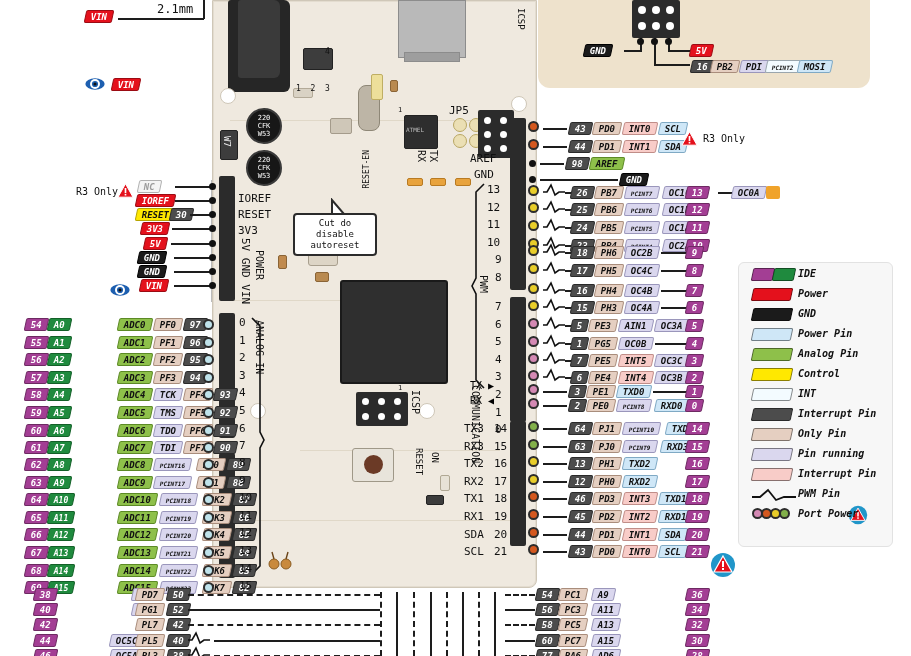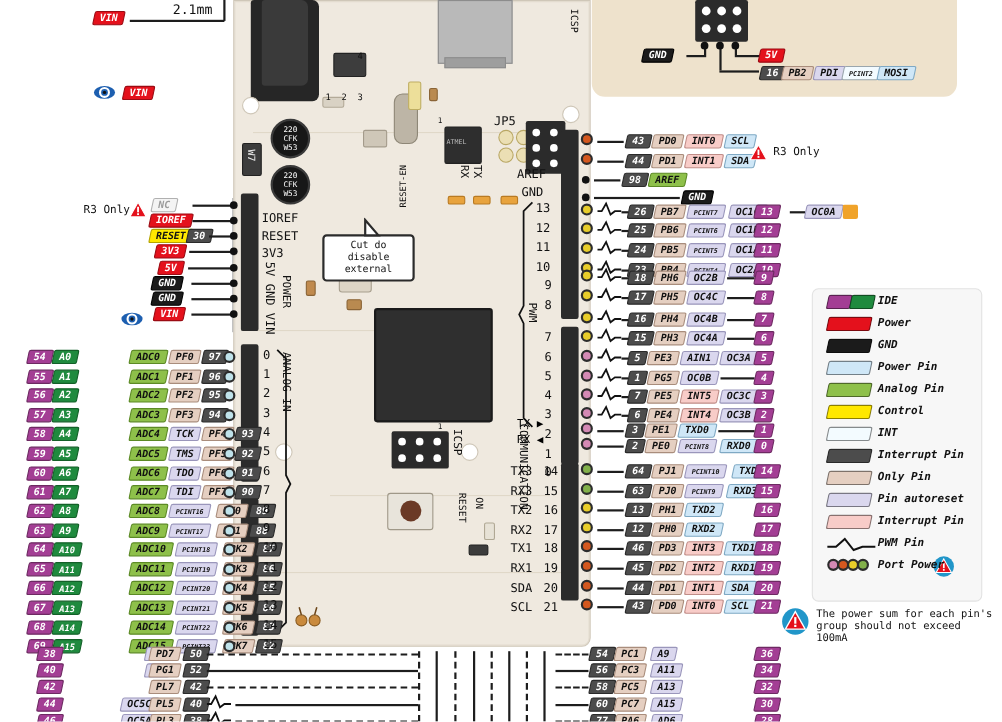--- a/index.html
+++ b/index.html
@@ -1162,21 +1162,21 @@
   </div>
   <div class="tag t-int" style="left:766px;top:60px;font-size:6px;">
     <span>PCINT2</span>
   </div>
   <div class="tag t-serial" style="left:798px;top:60px;">
     <span>MOSI</span>
   </div>
 
   <div style="position:absolute;left:538px;top:0px;width:332px;height:88px;background:#eee2cc;border-radius:0 0 12px 12px;z-index:-1;"></div>
 
-  <div class="callout" style="left:293px;top:213px;width:84px;">Cut do disable external</div>
+  <div class="callout" style="left:293px;top:213px;width:84px;">Cut do disable autoreset</div>
   <svg style="position:absolute;left:328px;top:198px;" width="20" height="18">
     <path d="M4,16 L4,2 L16,16 Z" fill="#fff" stroke="#2b2b2b" stroke-width="2"></path>
   </svg>
 
   <div class="legend" style="left:738px;top:262px;width:155px;height:285px;"></div>
   <div id="legend-rows">
       <div class="sw" style="left: 752px; top: 268px; width: 22px; background: rgb(163, 62, 148);"></div>
       <div class="sw" style="left: 773px; top: 268px; width: 22px; background: rgb(31, 138, 62);"></div>
       <div class="legend-label" style="left: 798px; top: 267px;">IDE</div>
       <div class="sw" style="left: 752px; top: 288px; background: rgb(228, 17, 28);"></div>
@@ -1189,21 +1189,21 @@
       <div class="legend-label" style="left: 798px; top: 347px;">Analog Pin</div>
       <div class="sw" style="left: 752px; top: 368px; background: rgb(255, 232, 0);"></div>
       <div class="legend-label" style="left: 798px; top: 367px;">Control</div>
       <div class="sw" style="left: 752px; top: 388px; background: rgb(243, 251, 255);"></div>
       <div class="legend-label" style="left: 798px; top: 387px;">INT</div>
       <div class="sw" style="left: 752px; top: 408px; background: rgb(76, 76, 76);"></div>
       <div class="legend-label" style="left: 798px; top: 407px;">Interrupt Pin</div>
       <div class="sw" style="left: 752px; top: 428px; background: rgb(229, 207, 193);"></div>
       <div class="legend-label" style="left: 798px; top: 427px;">Only Pin</div>
       <div class="sw" style="left: 752px; top: 448px; background: rgb(218, 215, 238);"></div>
-      <div class="legend-label" style="left: 798px; top: 447px;">Pin autoreset</div>
+      <div class="legend-label" style="left: 798px; top: 447px;">Pin running</div>
       <div class="sw" style="left: 752px; top: 468px; background: rgb(248, 204, 200);"></div>
       <div class="legend-label" style="left: 798px; top: 467px;">Interrupt Pin</div>
       <svg width="44" height="14" viewBox="0 0 44 14" style="position: absolute; left: 752px; top: 488px;">
         <path d="M0,9 L8,9 L16,2 L24,12 L32,9 L44,9" fill="none" stroke="#111" stroke-width="1.8"></path>
       </svg>
       <div class="legend-label" style="left: 798px; top: 487px;">PWM Pin</div>
       <div class="dot ring" style="left: 752px; top: 508px; background: rgb(212, 137, 180);"></div>
       <div class="dot ring" style="left: 761px; top: 508px; background: rgb(212, 88, 31);"></div>
       <div class="dot ring" style="left: 770px; top: 508px; background: rgb(232, 205, 42);"></div>
       <div class="dot ring" style="left: 779px; top: 508px; background: rgb(130, 176, 74);"></div>
@@ -1215,21 +1215,20 @@
       </svg>
       <div class="legend-label" style="left: 798px; top: 507px;">Port Power</div>
     </div>
 
   <svg style="position:absolute;left:710px;top:552px;" width="26" height="26" viewBox="0 0 26 26">
     <circle cx="13" cy="13" r="12" fill="#2196c9"></circle>
     <path d="M13,4 L22,20 L4,20 Z" fill="#e4111c" stroke="#fff" stroke-width="1.2"></path>
     <rect x="12" y="9" width="2" height="6" fill="#fff"></rect>
     <rect x="12" y="16" width="2" height="2" fill="#fff"></rect>
   </svg>
-  <div class="note" style="left:742px;top:553px;width:165px;text-align:left;font-size:9.5px;line-height:11px;">The power sum for each pin's group should not exceed 100mA</div>
 
   <div id="bottom-left-rows">
       <div class="tag t-ide" style="left: 34px; top: 588px;">
         <span>38</span>
       </div>
       <div class="tag t-fn" style="left: 132px; top: 588px;">
         <span>T0</span>
       </div>
       <div class="tag t-port" style="left: 136px; top: 588px;">
         <span>PD7</span>

